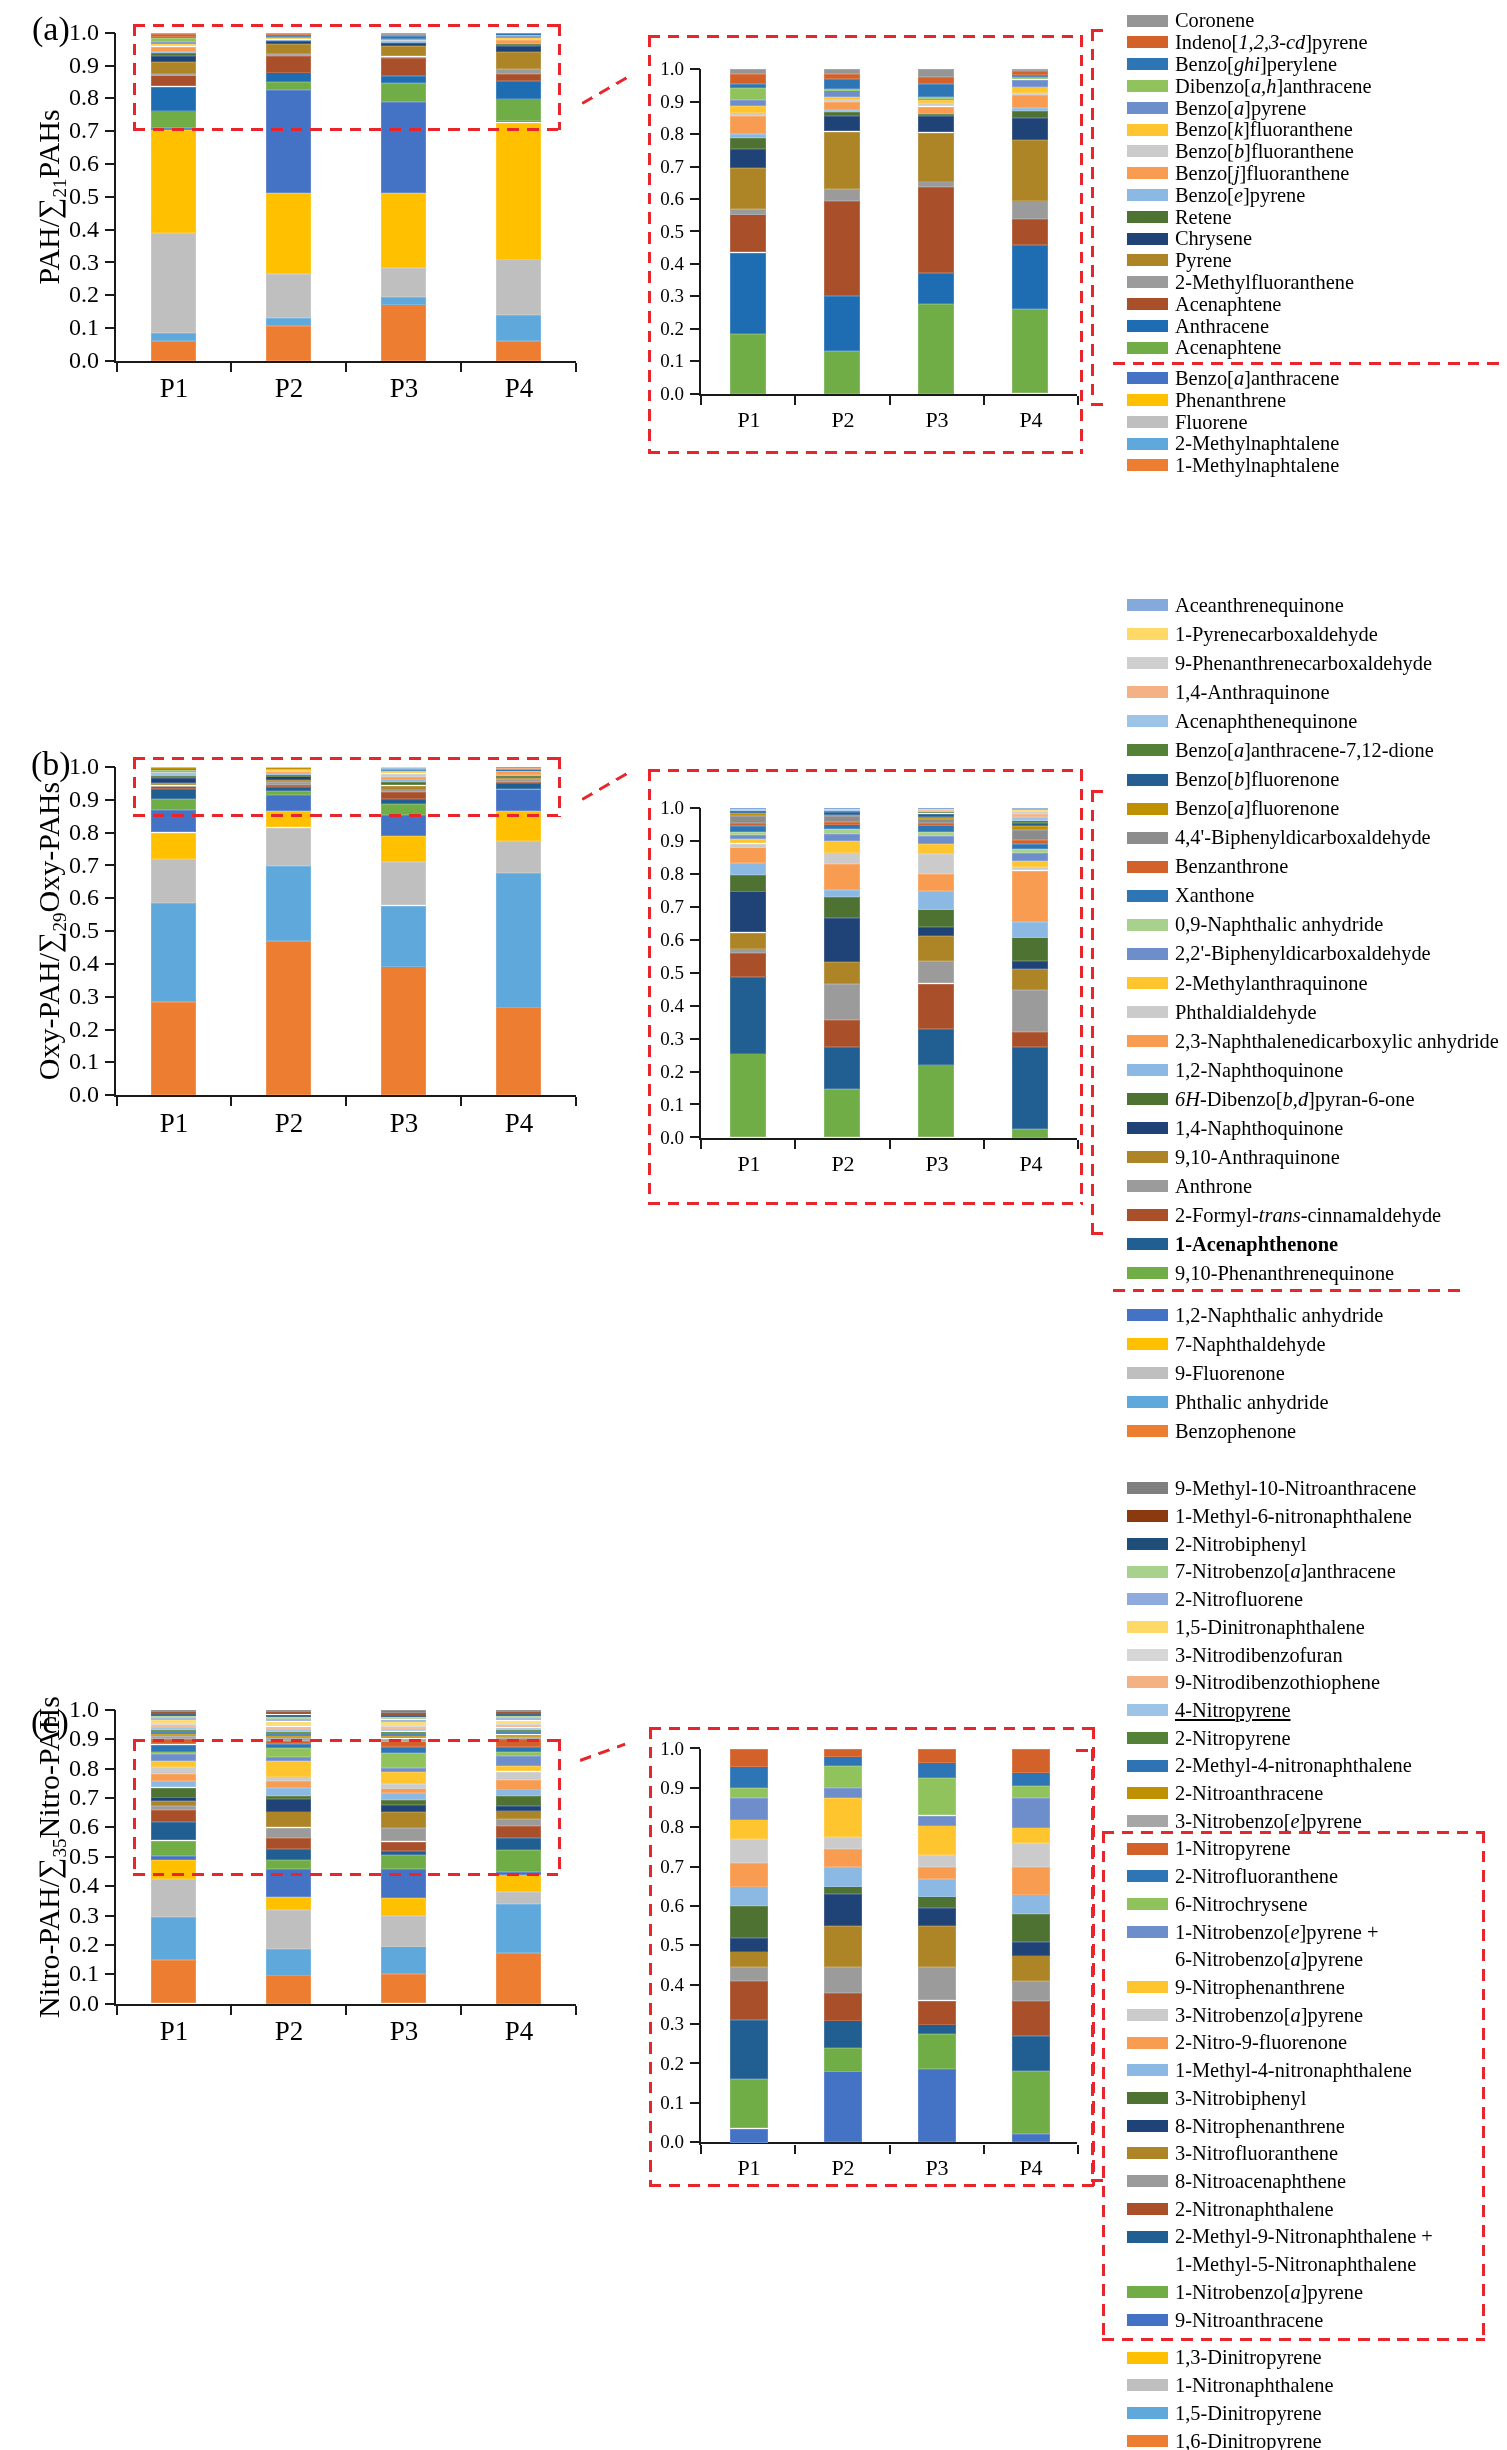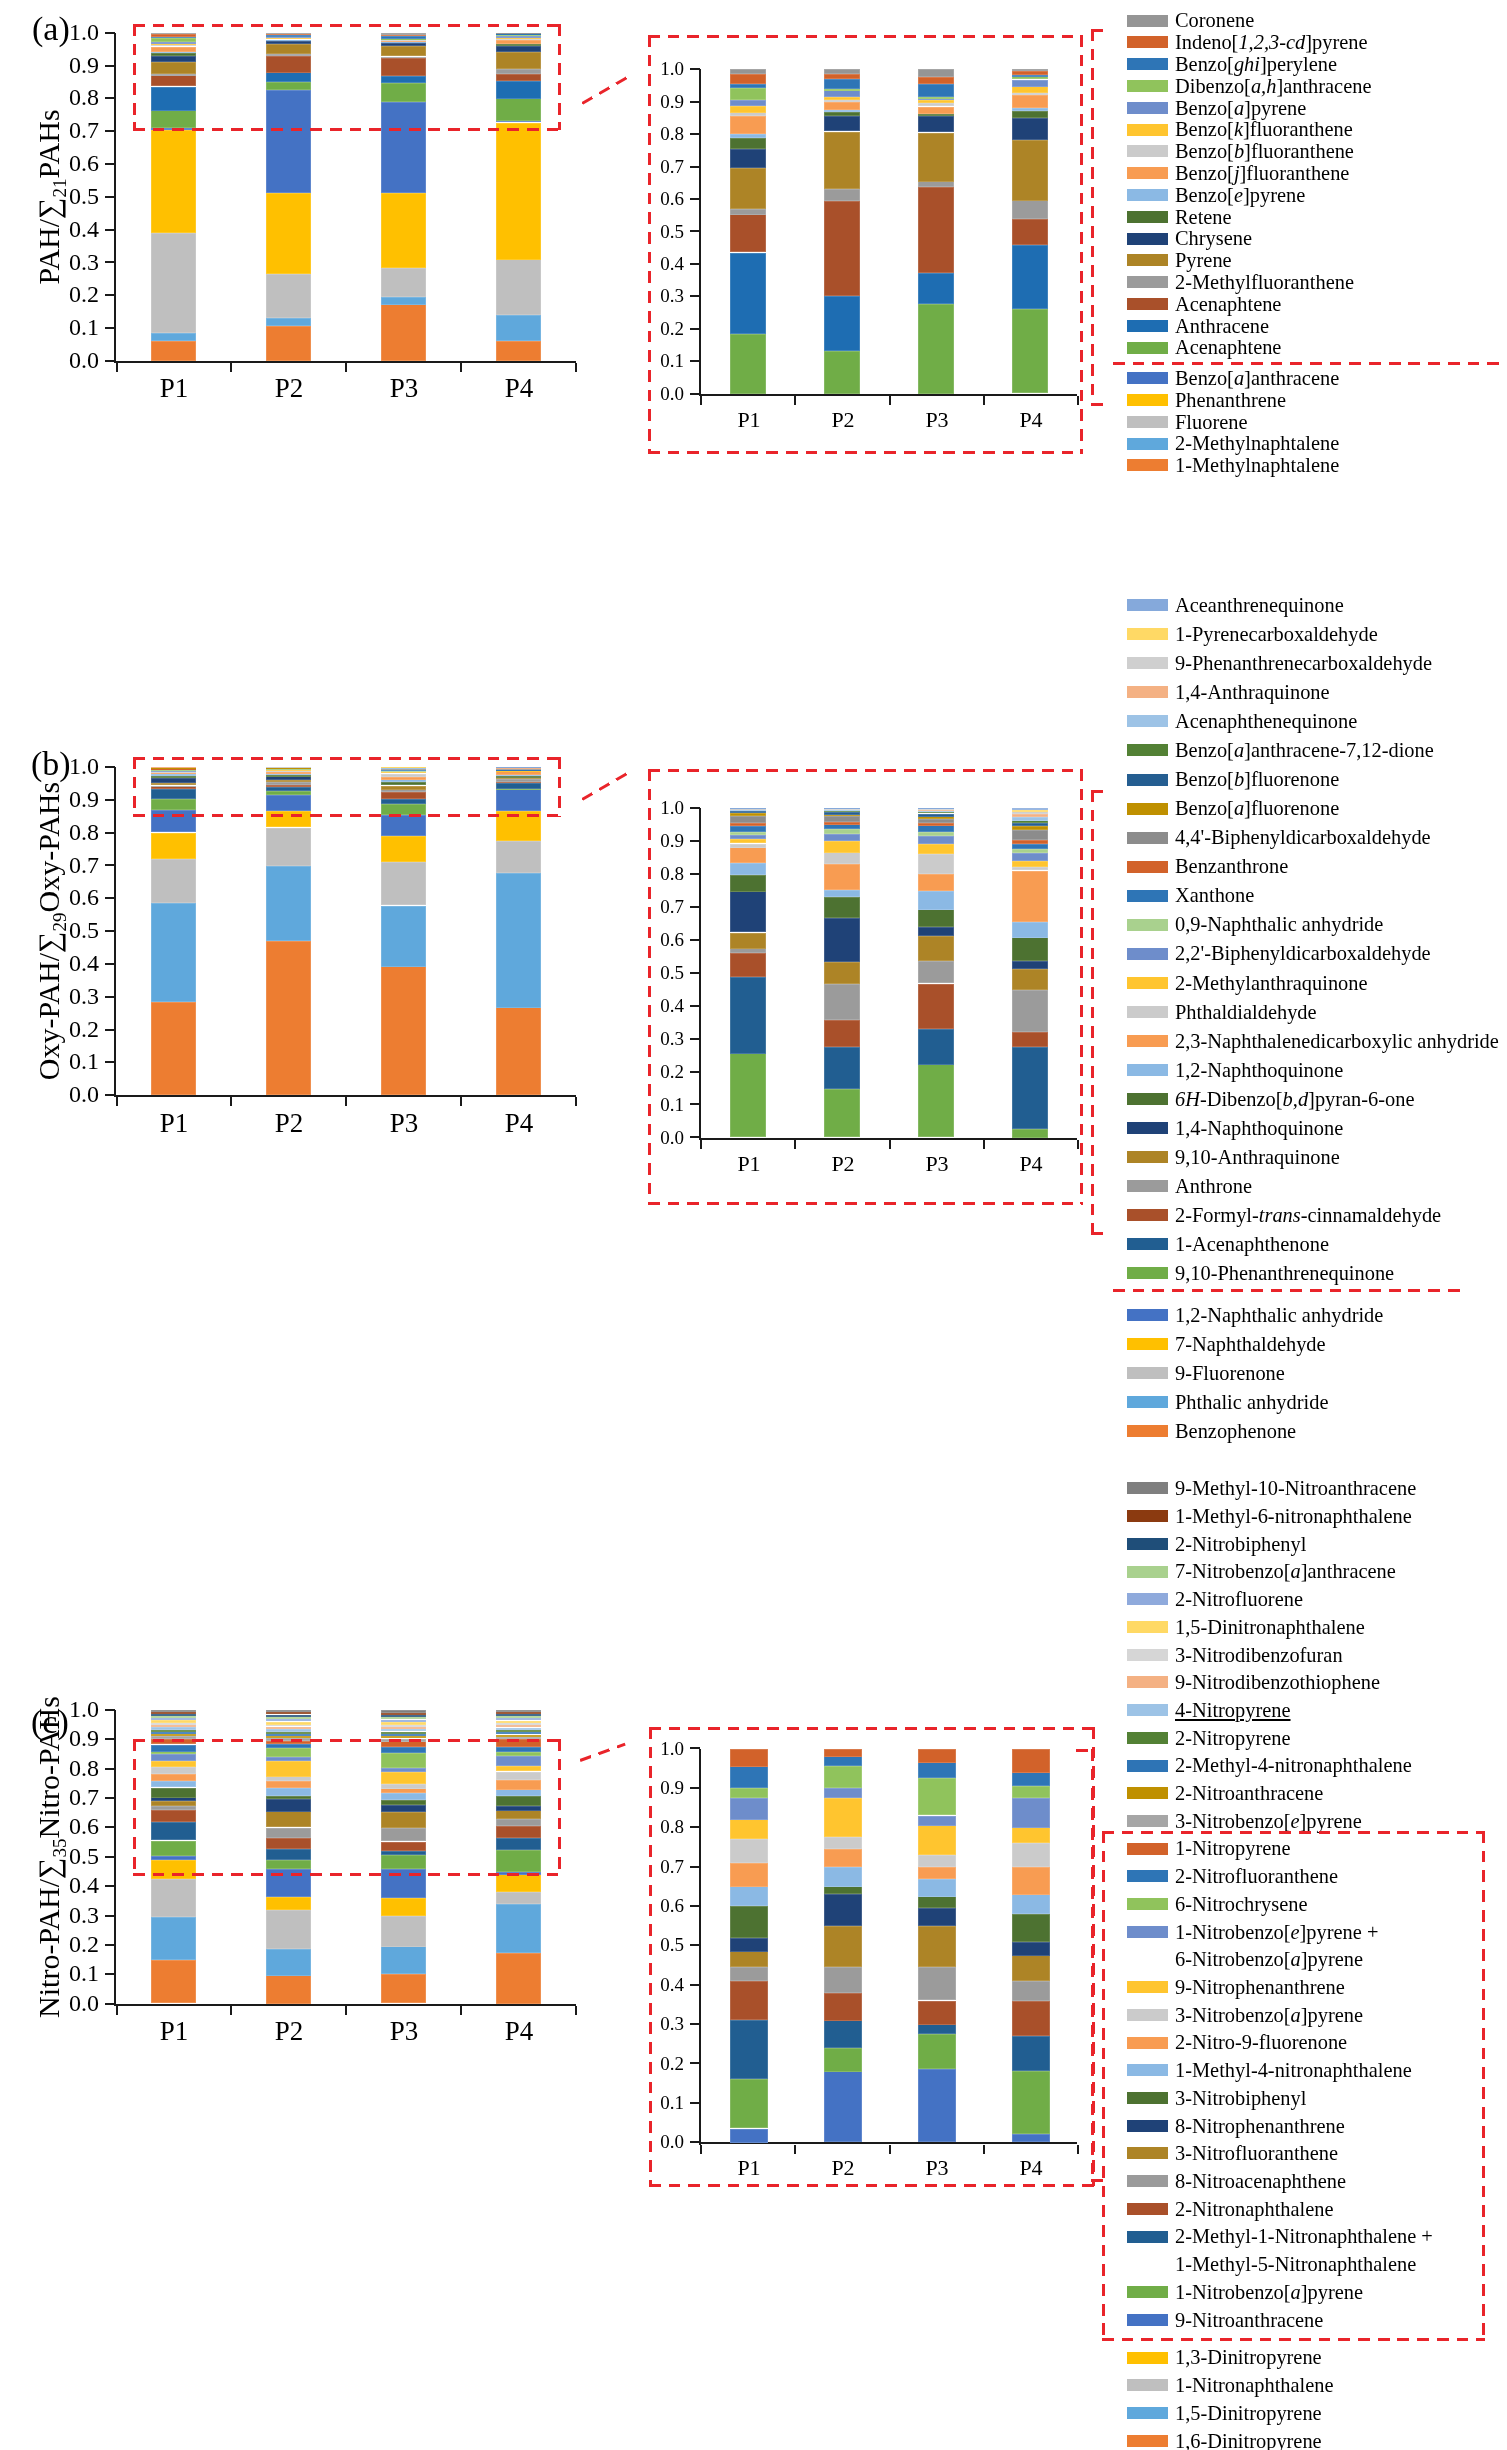--- a/index.html
+++ b/index.html
@@ -635,21 +635,21 @@
       <div class="lg-tx" style="left: 1175px; top: 1099px;"><i>6H</i>-Dibenzo[<i>b,d</i>]pyran-6-one</div>
       <div class="lg-sw" style="left: 1127px; top: 1122px; background: rgb(31, 66, 119);"></div>
       <div class="lg-tx" style="left: 1175px; top: 1128px;">1,4-Naphthoquinone</div>
       <div class="lg-sw" style="left: 1127px; top: 1151px; background: rgb(173, 132, 38);"></div>
       <div class="lg-tx" style="left: 1175px; top: 1157px;">9,10-Anthraquinone</div>
       <div class="lg-sw" style="left: 1127px; top: 1180px; background: rgb(155, 155, 155);"></div>
       <div class="lg-tx" style="left: 1175px; top: 1186px;">Anthrone</div>
       <div class="lg-sw" style="left: 1127px; top: 1209px; background: rgb(169, 80, 42);"></div>
       <div class="lg-tx" style="left: 1175px; top: 1215px;">2-Formyl-<i>trans</i>-cinnamaldehyde</div>
       <div class="lg-sw" style="left: 1127px; top: 1238px; background: rgb(33, 94, 145);"></div>
-      <div class="lg-tx" style="left: 1175px; top: 1244px;">1-Acenaphthenone</div>
+      <div class="lg-tx" style="left: 1175px; top: 1244px; font-weight: bold;">1-Acenaphthenone</div>
       <div class="lg-sw" style="left: 1127px; top: 1267px; background: rgb(112, 173, 71);"></div>
       <div class="lg-tx" style="left: 1175px; top: 1273px;">9,10-Phenanthrenequinone</div>
       <div class="lg-sw" style="left: 1127px; top: 1309px; background: rgb(68, 114, 196);"></div>
       <div class="lg-tx" style="left: 1175px; top: 1315px;">1,2-Naphthalic anhydride</div>
       <div class="lg-sw" style="left: 1127px; top: 1338px; background: rgb(255, 192, 0);"></div>
       <div class="lg-tx" style="left: 1175px; top: 1344px;">7-Naphthaldehyde</div>
       <div class="lg-sw" style="left: 1127px; top: 1367px; background: rgb(191, 191, 191);"></div>
       <div class="lg-tx" style="left: 1175px; top: 1373px;">9-Fluorenone</div>
       <div class="lg-sw" style="left: 1127px; top: 1396px; background: rgb(95, 168, 220);"></div>
       <div class="lg-tx" style="left: 1175px; top: 1402px;">Phthalic anhydride</div>
@@ -985,21 +985,21 @@
       <div class="lg-tx" style="left: 1175px; top: 2098px;">3-Nitrobiphenyl</div>
       <div class="lg-sw" style="left: 1127px; top: 2120px; background: rgb(31, 66, 119);"></div>
       <div class="lg-tx" style="left: 1175px; top: 2126px;">8-Nitrophenanthrene</div>
       <div class="lg-sw" style="left: 1127px; top: 2147px; background: rgb(173, 132, 38);"></div>
       <div class="lg-tx" style="left: 1175px; top: 2153px;">3-Nitrofluoranthene</div>
       <div class="lg-sw" style="left: 1127px; top: 2175px; background: rgb(155, 155, 155);"></div>
       <div class="lg-tx" style="left: 1175px; top: 2181px;">8-Nitroacenaphthene</div>
       <div class="lg-sw" style="left: 1127px; top: 2203px; background: rgb(169, 80, 42);"></div>
       <div class="lg-tx" style="left: 1175px; top: 2209px;">2-Nitronaphthalene</div>
       <div class="lg-sw" style="left: 1127px; top: 2231px; background: rgb(33, 94, 145);"></div>
-      <div class="lg-tx" style="left: 1175px; top: 2236px;">2-Methyl-1-Nitronaphthalene +</div>
+      <div class="lg-tx" style="left: 1175px; top: 2236px;">2-Methyl-9-Nitronaphthalene +</div>
       <div class="lg-tx" style="left: 1175px; top: 2264px;">1-Methyl-5-Nitronaphthalene</div>
       <div class="lg-sw" style="left: 1127px; top: 2286px; background: rgb(112, 173, 71);"></div>
       <div class="lg-tx" style="left: 1175px; top: 2292px;">1-Nitrobenzo[<i>a</i>]pyrene</div>
       <div class="lg-sw" style="left: 1127px; top: 2314px; background: rgb(68, 114, 196);"></div>
       <div class="lg-tx" style="left: 1175px; top: 2320px;">9-Nitroanthracene</div>
       <div class="lg-sw" style="left: 1127px; top: 2352px; background: rgb(255, 192, 0);"></div>
       <div class="lg-tx" style="left: 1175px; top: 2357px;">1,3-Dinitropyrene</div>
       <div class="lg-sw" style="left: 1127px; top: 2379px; background: rgb(191, 191, 191);"></div>
       <div class="lg-tx" style="left: 1175px; top: 2385px;">1-Nitronaphthalene</div>
       <div class="lg-sw" style="left: 1127px; top: 2407px; background: rgb(95, 168, 220);"></div>

